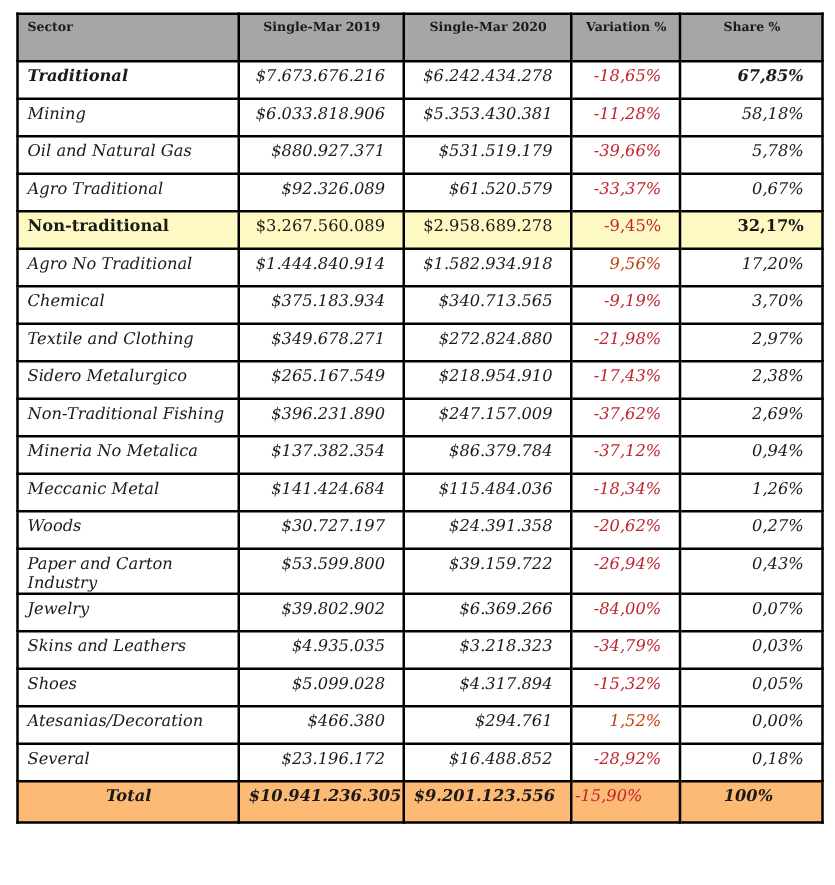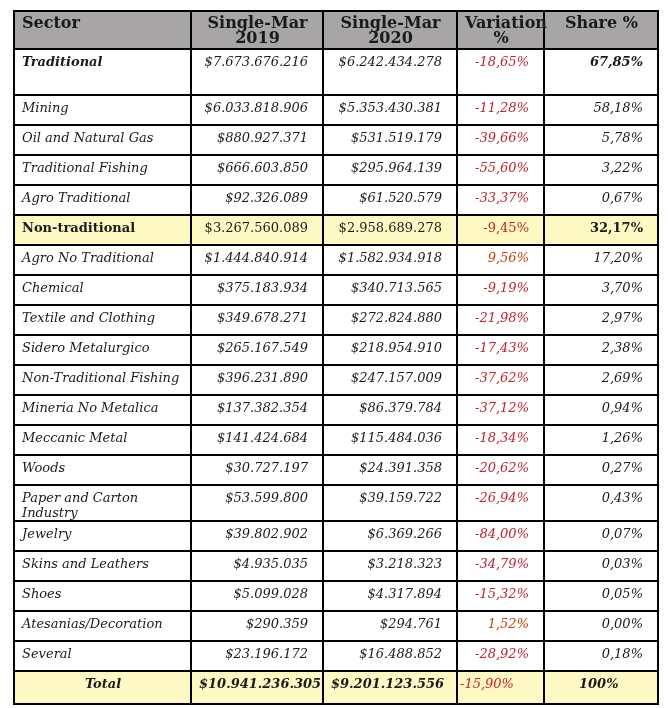--- a/index.html
+++ b/index.html
@@ -37,41 +37,41 @@
       height: 26px;
       box-sizing: border-box;
     }
     thead th {
       background: #a7a5a6;
       font-weight: bold;
       font-style: normal;
       height: 38px;
       padding-top: 3px;
       text-align: center;
-      font-size: 16px;
+      font-size: 10px;
     }
     thead th.sector-h { text-align: left; }
     td { font-style: italic; }
     td.num { text-align: right; padding-right: 14px; }
     td.var { text-align: right; padding-right: 14px; }
     td.neg { color: #c0242f; }
     td.pos { color: #c2410c; }
     tr.row-main td.name { font-weight: bold; }
     tr.row-main td.share { font-weight: bold; }
     tr.row-group td { background: #fef9c3; font-style: normal; }
     tr.row-group td.name { font-weight: bold; }
     tr.row-group td.share { font-weight: bold; }
     tr.row-tall td { height: 36px; }
-    tr.row-total td { background: #fef9c3; height: 33px; font-weight: bold; }
+    tr.row-total td { background: #fdba74; height: 33px; font-weight: bold; }
     tr.row-total td.name { text-align: center; }
     tr.row-total td.num { }
     tr.row-total td.var { text-align: left; padding-left: 2px; font-weight: normal; }
     tr.row-total td.share { text-align: left; padding-left: 34px; }
     tr.row-normal td { height: 30px; }
-    tr.row-main td { height: 46px; border-radius: 10px; }
+    tr.row-main td { height: 30px; border-radius: 10px; }
     tr.row-group td { height: 30px; }
   </style>
 </head>
 <body>
 
 <div class="wrap">
   <table>
     <colgroup>
       <col class="c-sector">
         <col class="c-2019">
@@ -104,27 +104,20 @@
         <td class="num share">58,18%</td>
       </tr>
       <tr class="row-normal">
         <td class="name">Oil and Natural Gas</td>
         <td class="num">$880.927.371</td>
         <td class="num">$531.519.179</td>
         <td class="var neg">-39,66%</td>
         <td class="num share">5,78%</td>
       </tr>
       <tr class="row-normal">
-        <td class="name">Traditional Fishing</td>
-        <td class="num">$666.603.850</td>
-        <td class="num">$295.964.139</td>
-        <td class="var neg">-55,60%</td>
-        <td class="num share">3,22%</td>
-      </tr>
-      <tr class="row-normal">
         <td class="name">Agro Traditional</td>
         <td class="num">$92.326.089</td>
         <td class="num">$61.520.579</td>
         <td class="var neg">-33,37%</td>
         <td class="num share">0,67%</td>
       </tr>
       <tr class="row-group">
         <td class="name">Non-traditional</td>
         <td class="num">$3.267.560.089</td>
         <td class="num">$2.958.689.278</td>
@@ -210,21 +203,21 @@
       </tr>
       <tr class="row-normal">
         <td class="name">Shoes</td>
         <td class="num">$5.099.028</td>
         <td class="num">$4.317.894</td>
         <td class="var neg">-15,32%</td>
         <td class="num share">0,05%</td>
       </tr>
       <tr class="row-normal">
         <td class="name">Atesanias/Decoration</td>
-        <td class="num">$290.359</td>
+        <td class="num">$466.380</td>
         <td class="num">$294.761</td>
         <td class="var pos">1,52%</td>
         <td class="num share">0,00%</td>
       </tr>
       <tr class="row-normal">
         <td class="name">Several</td>
         <td class="num">$23.196.172</td>
         <td class="num">$16.488.852</td>
         <td class="var neg">-28,92%</td>
         <td class="num share">0,18%</td>

